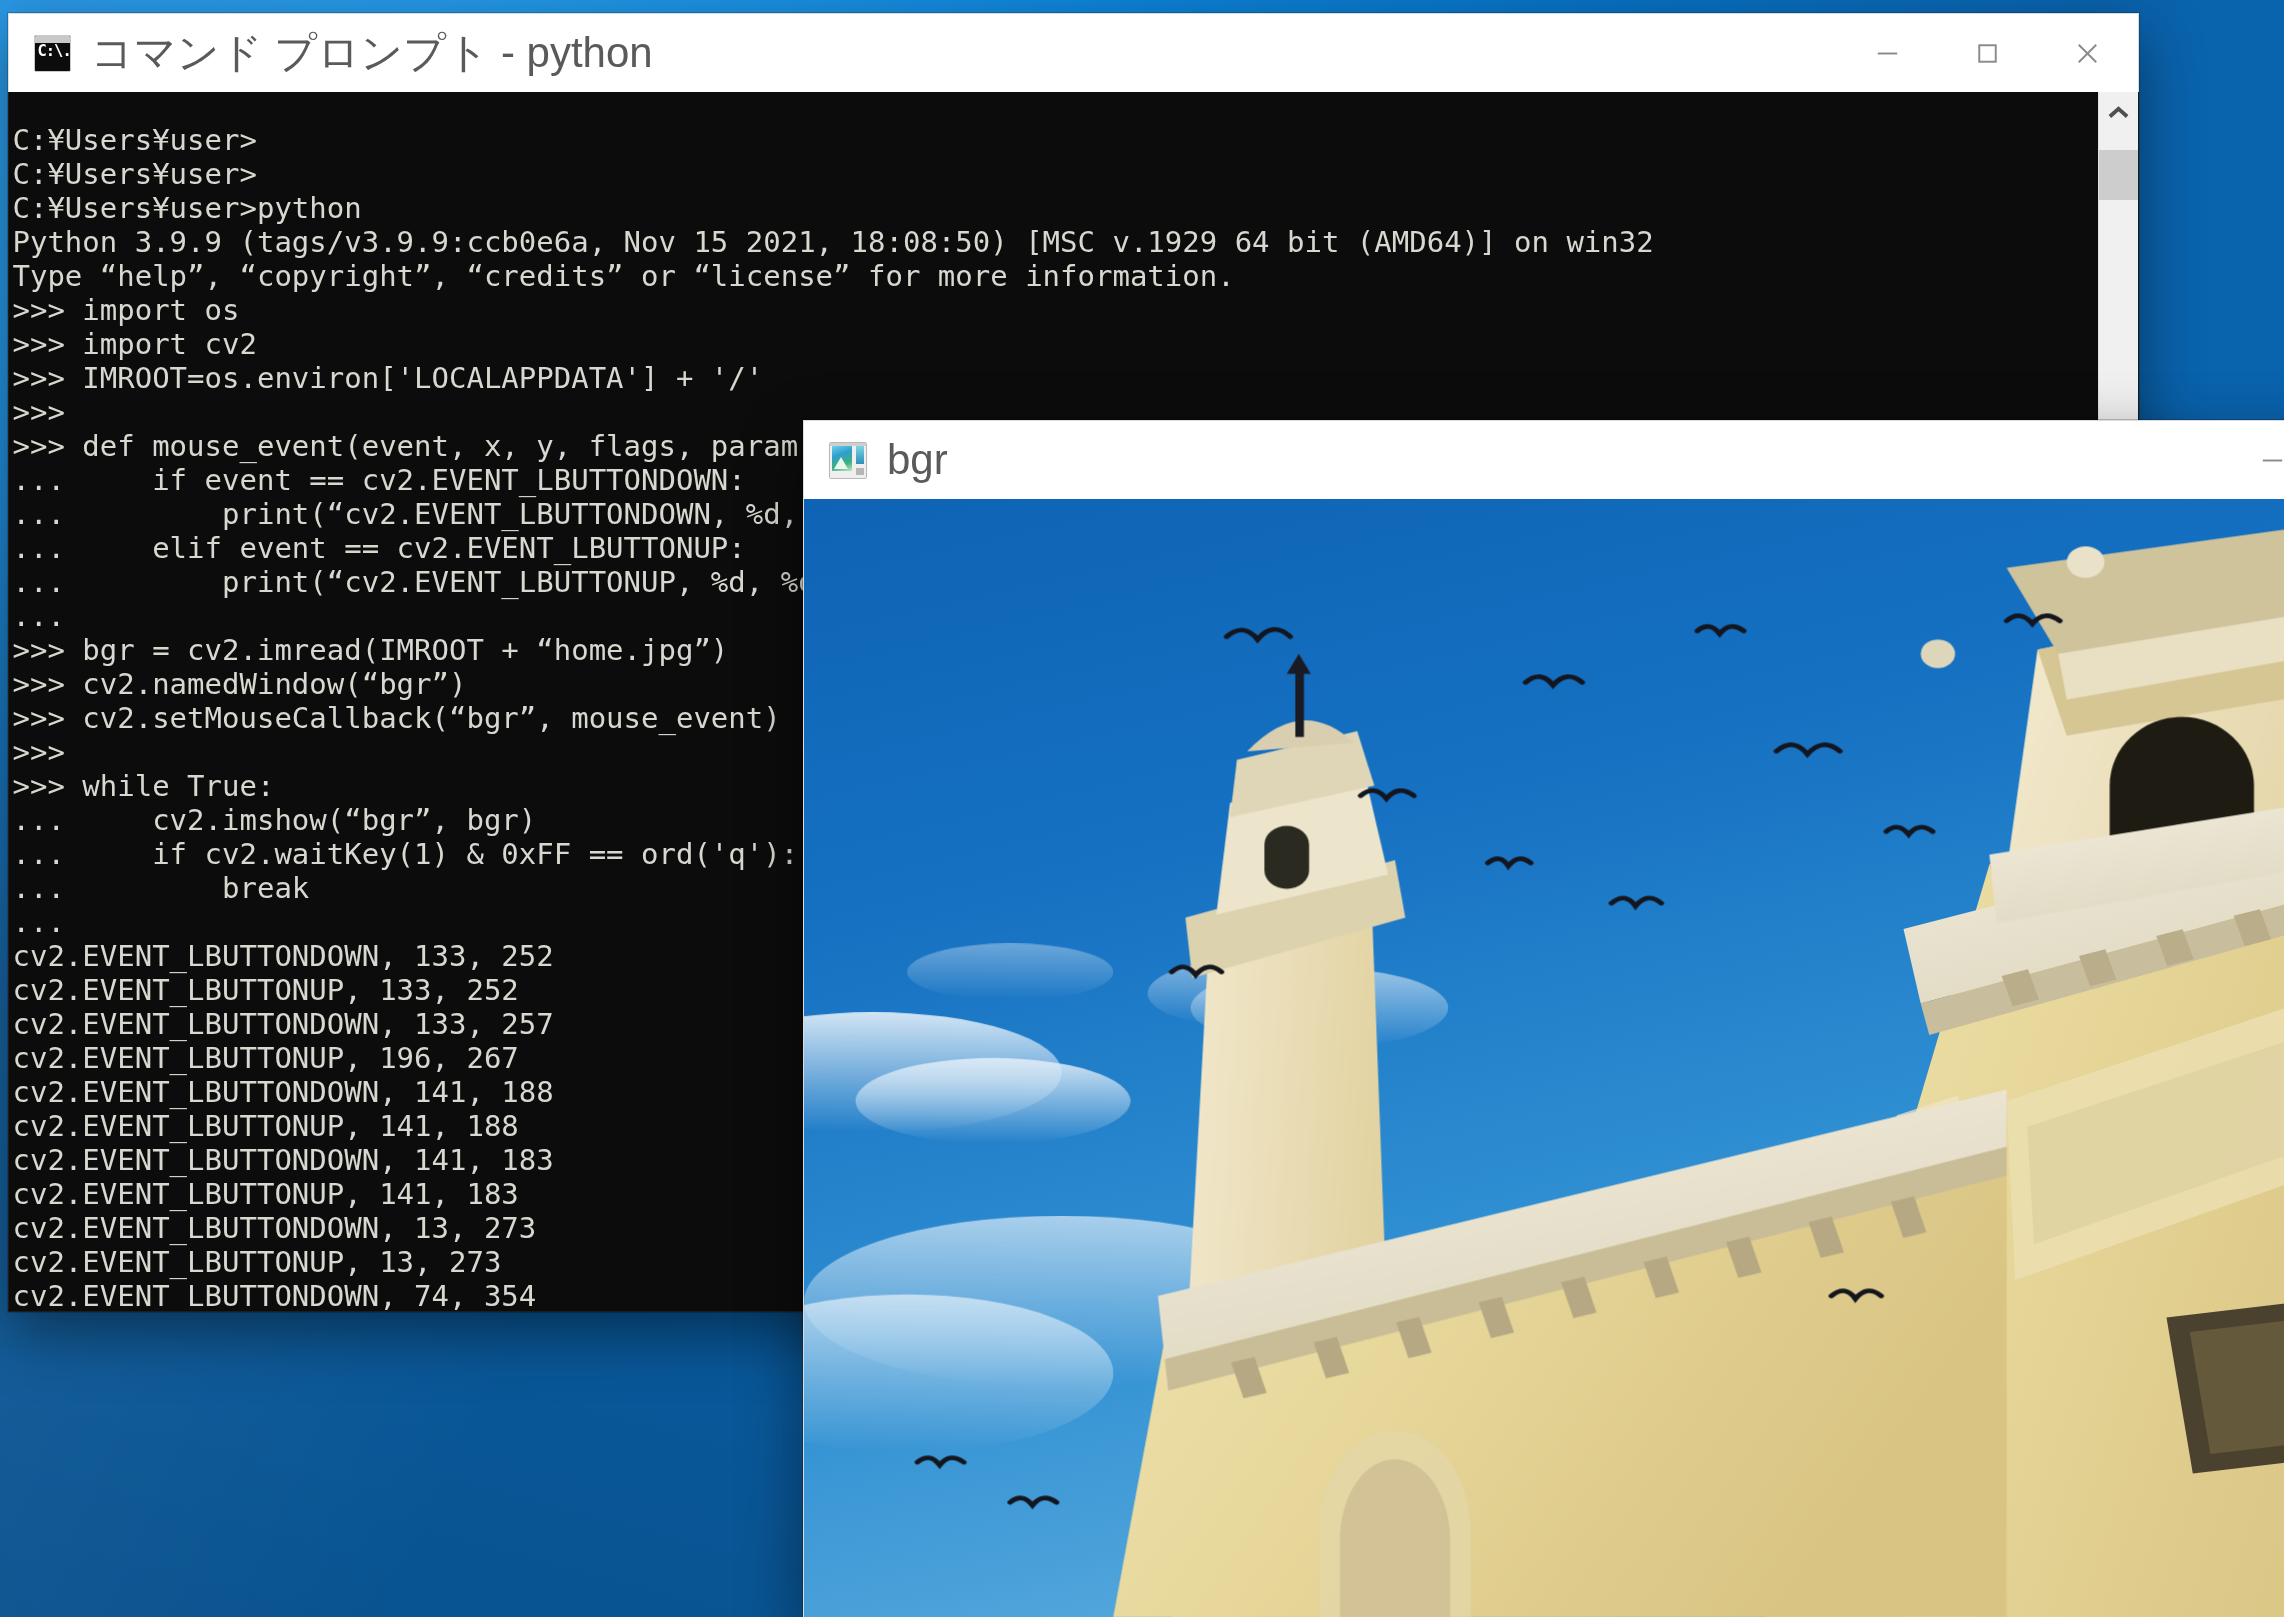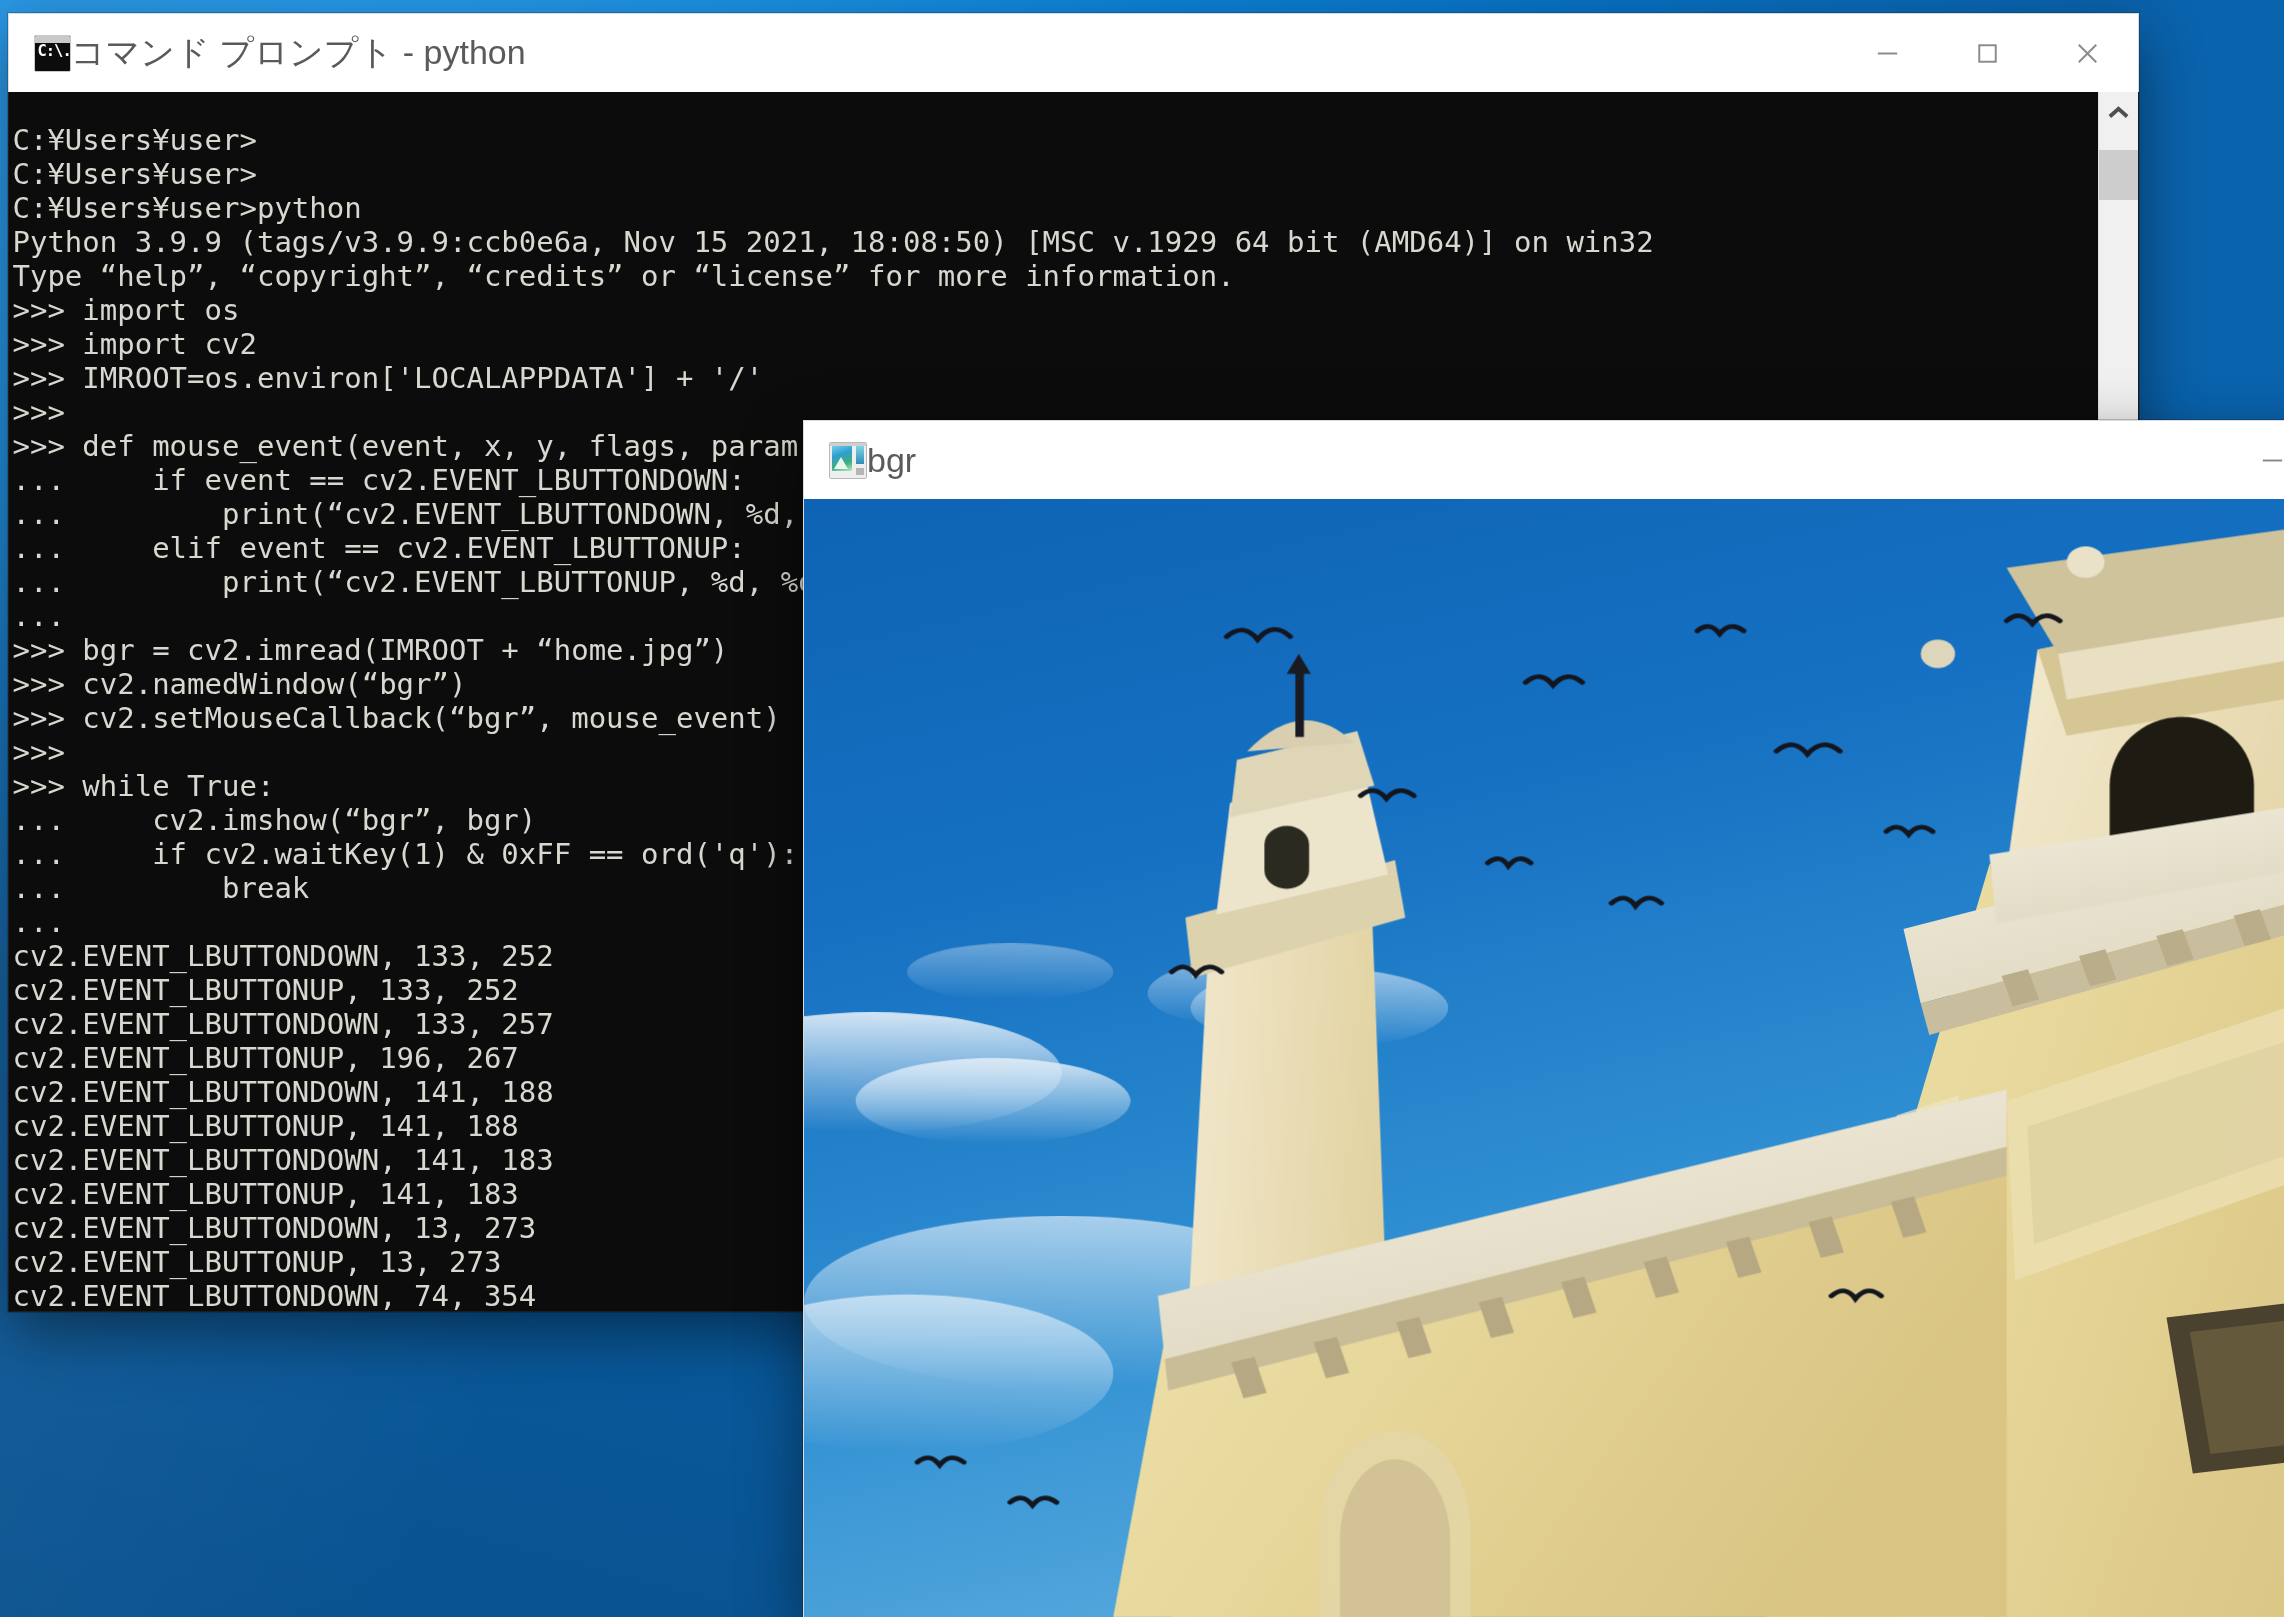--- a/index.html
+++ b/index.html
@@ -23,21 +23,21 @@
 
   
   .win{position:absolute;box-sizing:border-box;}
   .titlebar{
     height:79px;background:#ffffff;display:flex;align-items:center;
     border:1px solid #dcdcdc;border-bottom:none;box-sizing:border-box;
     position:relative;
   }
   .title-left{display:flex;align-items:center;padding-left:25px;min-width:0;}
   .title-text{
-    font-size:34px;color:#5a5a5a;white-space:nowrap;margin-left:0;
+    font-size:42px;color:#5a5a5a;white-space:nowrap;margin-left:20px;
     font-family:"Liberation Sans",sans-serif;font-weight:400;
   }
   .win-controls{margin-left:auto;display:flex;height:100%;}
   .wbtn{width:100px;height:100%;display:flex;align-items:center;justify-content:center;}
   .wbtn svg{display:block;}
 
   
   .cmd-ico{width:37px;height:37px;background:#0c0c0c;border:1.9px solid #c9c9c9;box-sizing:border-box;
            position:relative;border-radius:1.9px;overflow:hidden;}
   .cmd-ico .bar{position:absolute;left:0;right:0;top:0;height:6.7px;background:#c9c9c9;}

